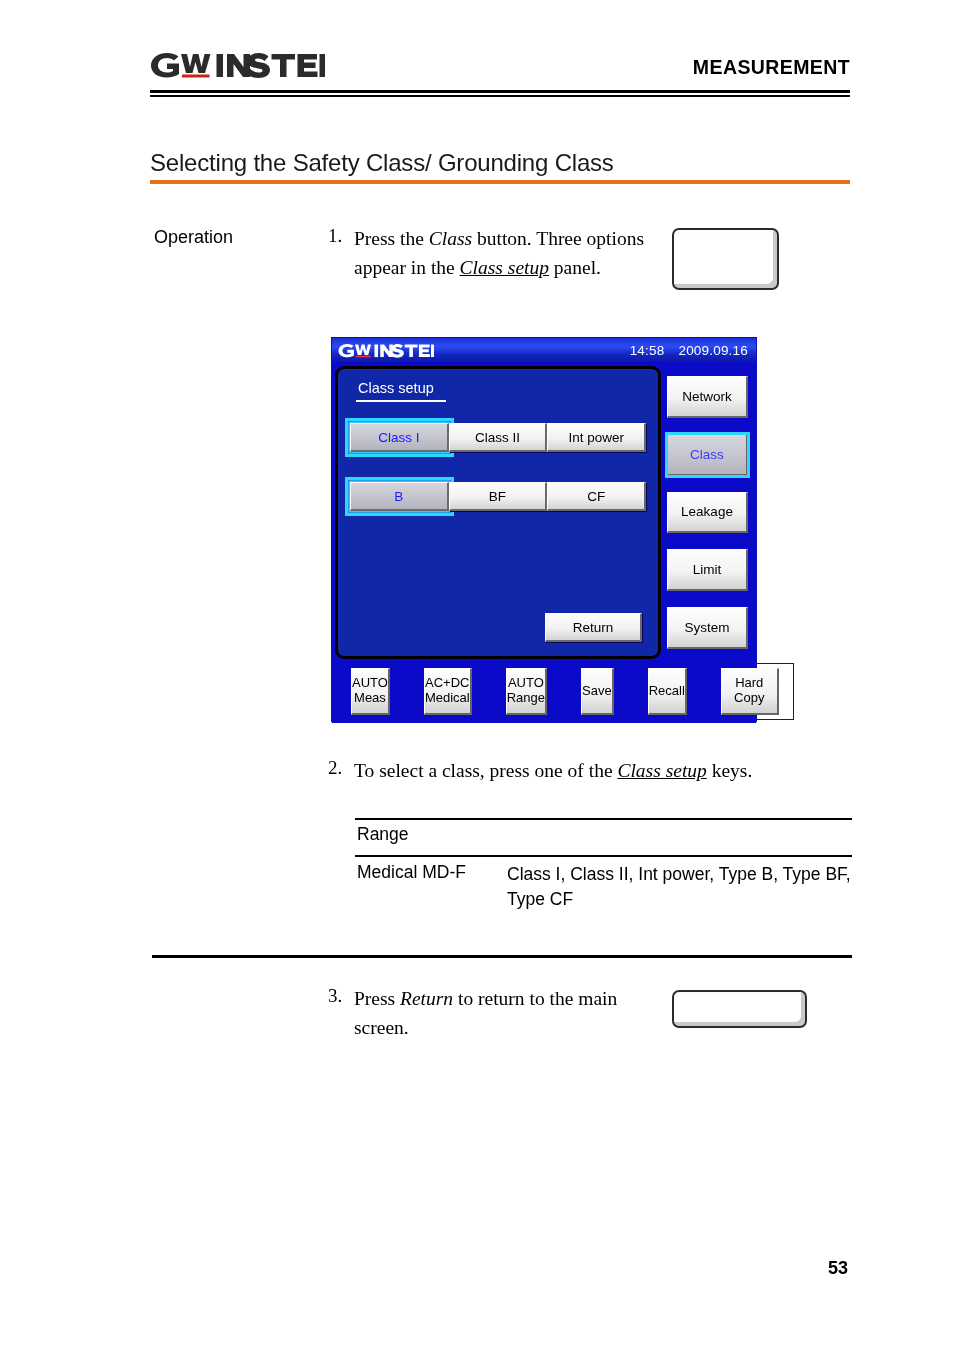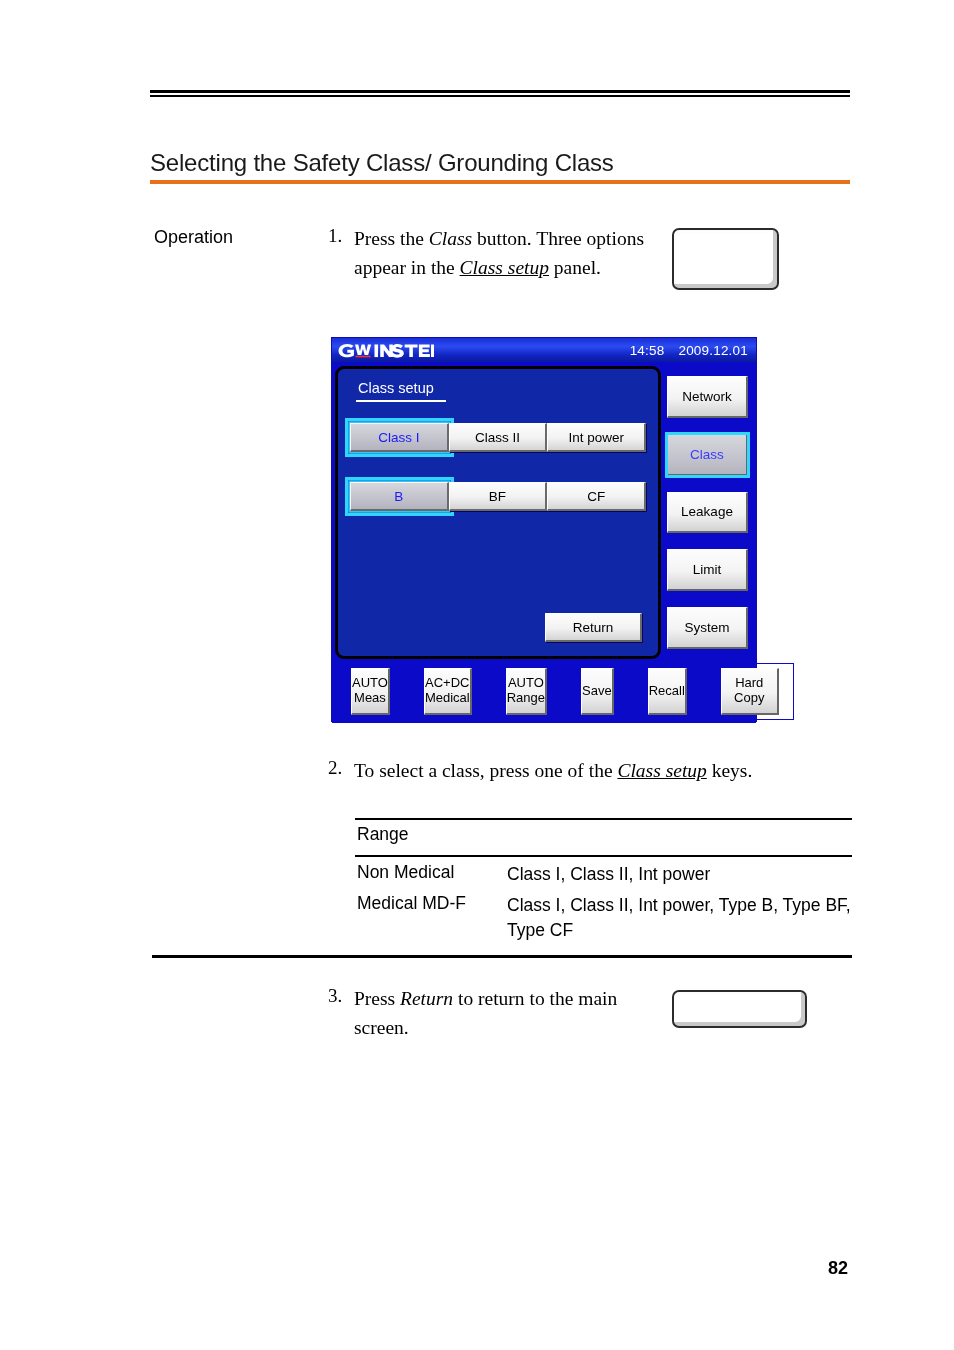--- a/index.html
+++ b/index.html
@@ -225,20 +225,38 @@
   .page-num {
     position: absolute; right: 106px; top: 1258px;
     font-size: 18px; font-weight: bold; color: #000;
   }
 </style>
 </head>
 <body>
 
 <div class="page">
 
+  <div class="header">
+    <div class="logo">
+      <svg width="175" height="28" viewBox="0 0 350 56" aria-label="GW INSTEK">
+        <g fill="#2b2b2b">
+          <path d="M34 4 C14 4 2 16 2 29 C2 43 14 53 33 53 C43 53 52 50 58 46 L58 25 L34 25 L34 36 L46 36 L46 40 C43 42 39 43 34 43 C23 43 16 37 16 29 C16 20 23 14 34 14 C40 14 45 16 48 19 L57 11 C51 7 44 4 34 4 Z"></path>
+          <path d="M62 6 L74 6 L80 32 L86 6 L97 6 L103 32 L109 6 L121 6 L110 44 L97 44 L91 22 L85 44 L72 44 Z"></path>
+          <rect x="64" y="47" width="55" height="6" fill="#cc2222"></rect>
+          <rect x="133" y="6" width="13" height="46"></rect>
+          <path d="M154 6 L168 6 L187 32 L187 6 L200 6 L200 52 L186 52 L167 26 L167 52 L154 52 Z"></path>
+          <path d="M237 11 L229 20 C226 17 221 15 216 15 C212 15 210 16 210 18 C210 25 240 19 240 38 C240 48 230 54 217 54 C206 54 197 50 192 44 L200 35 C204 40 211 43 217 43 C222 43 225 42 225 39 C225 32 195 38 195 20 C195 10 205 4 217 4 C226 4 233 7 237 11 Z"></path>
+          <path d="M243 6 L290 6 L290 17 L273 17 L273 52 L260 52 L260 17 L243 17 Z"></path>
+          <path d="M295 6 L334 6 L334 17 L308 17 L308 23 L331 23 L331 34 L308 34 L308 41 L335 41 L335 52 L295 52 Z"></path>
+          <path d="M339 6 L352 6 L352 23 L366 6 L383 6 L365 27 L385 52 L368 52 L352 31 L352 52 L339 52 Z"></path>
+        </g>
+      </svg>
+    </div>
+    <div class="header-title">MEASUREMENT</div>
+  </div>
   <div class="header-rule-thick"></div>
   <div class="header-rule-thin"></div>
 
   <h1 class="page-title">Selecting the Safety Class/ Grounding Class</h1>
   <div class="title-rule"></div>
 
   <div class="op-label">Operation</div>
 
   <div class="step step1">
     <div class="step-num">1.</div>
@@ -259,21 +277,21 @@
             <path d="M154 6 L168 6 L187 32 L187 6 L200 6 L200 52 L186 52 L167 26 L167 52 L154 52 Z"></path>
             <path d="M237 11 L229 20 C226 17 221 15 216 15 C212 15 210 16 210 18 C210 25 240 19 240 38 C240 48 230 54 217 54 C206 54 197 50 192 44 L200 35 C204 40 211 43 217 43 C222 43 225 42 225 39 C225 32 195 38 195 20 C195 10 205 4 217 4 C226 4 233 7 237 11 Z"></path>
             <path d="M243 6 L290 6 L290 17 L273 17 L273 52 L260 52 L260 17 L243 17 Z"></path>
             <path d="M295 6 L334 6 L334 17 L308 17 L308 23 L331 23 L331 34 L308 34 L308 41 L335 41 L335 52 L295 52 Z"></path>
             <path d="M339 6 L352 6 L352 23 L366 6 L383 6 L365 27 L385 52 L368 52 L352 31 L352 52 L339 52 Z"></path>
           </g>
         </svg>
       </div>
       <div class="dev-clock">
         <span>14:58</span>
-        <span>2009.12.01</span>
+        <span>2009.09.16</span>
       </div>
     </div>
 
     <div class="dev-body">
       <div class="dev-row">
 
         <div class="main-panel">
           <div class="panel-title">Class setup</div>
 
           <div class="btn-grid">
@@ -369,31 +387,27 @@
   <div class="step step2">
     <div class="step-num">2.</div>
     <div class="step-body"><span>To select a class, press one of the </span><span class="itu">Class setup</span><span> keys.</span></div>
   </div>
 
   <div class="tbl-rule-top"></div>
   <div class="tbl-head">Range</div>
   <div class="tbl-rule-mid"></div>
   <div class="tbl-rows">
     <div class="trow">
-      <div class="tcol1">Non Medical</div>
-      <div class="tcol2">Class I, Class II, Int power</div>
-    </div>
-    <div class="trow">
       <div class="tcol1">Medical MD-F</div>
       <div class="tcol2">Class I, Class II, Int power, Type B, Type BF, Type CF</div>
     </div>
   </div>
   <div class="tbl-rule-bot"></div>
 
   <div class="step step3">
     <div class="step-num">3.</div>
     <div class="step-body"><span>Press </span><span class="it">Return</span><span> to return to the main screen.</span></div>
   </div>
   <div class="key-blank key3"></div>
 
-  <div class="page-num">82</div>
+  <div class="page-num">53</div>
 
 </div>
 
 </body></html>

